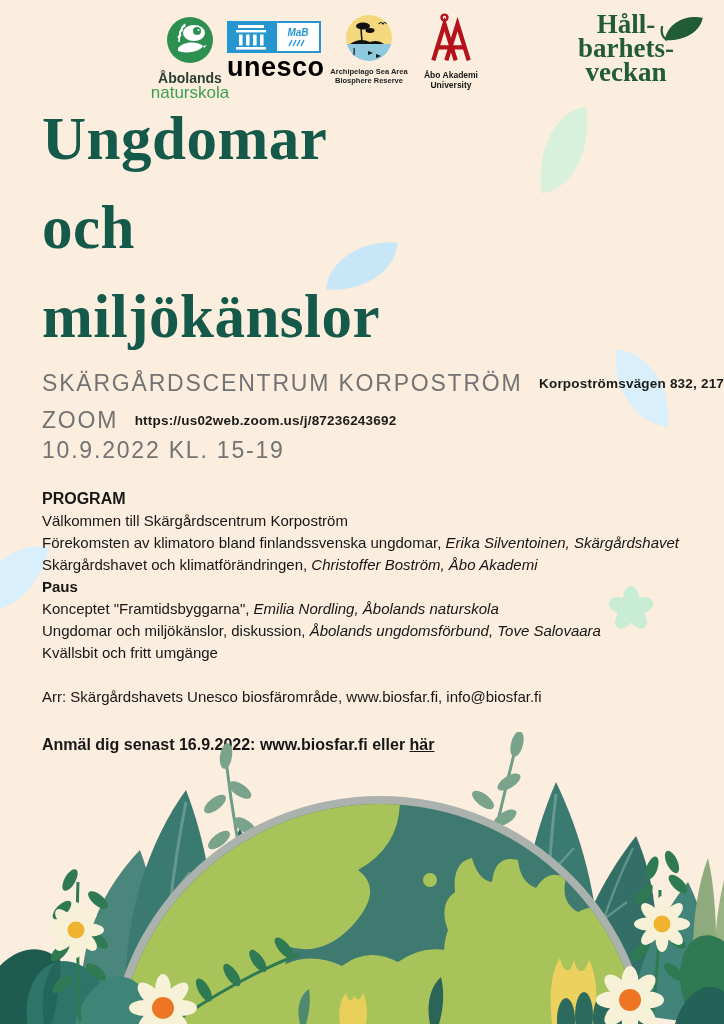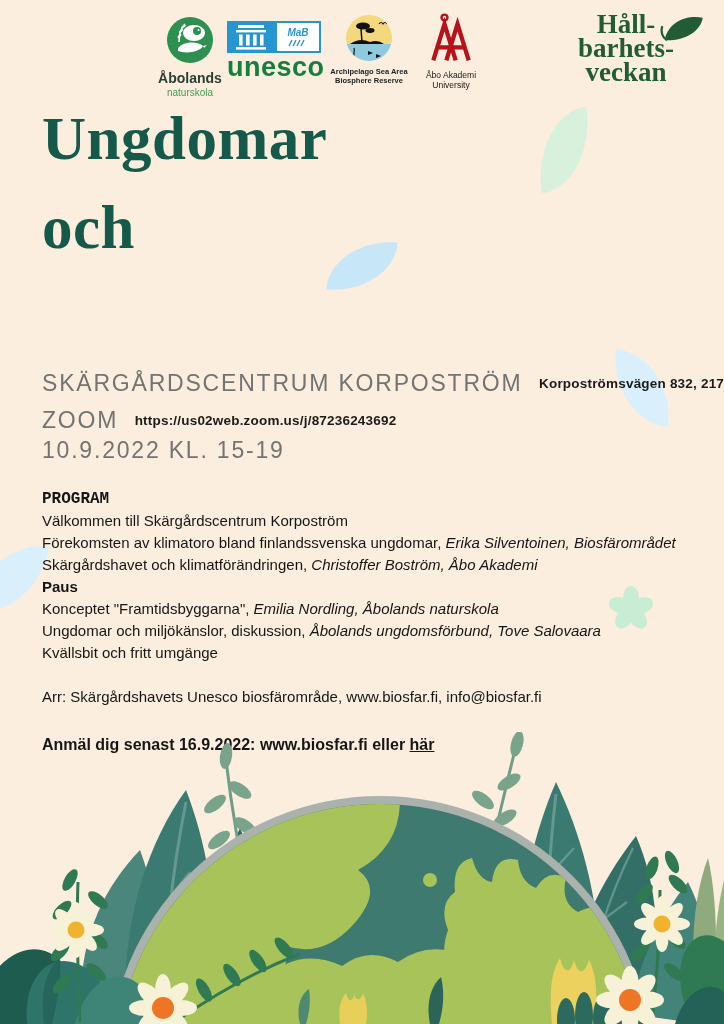--- a/index.html
+++ b/index.html
@@ -9,29 +9,29 @@
     margin:0 auto;
   }
   .layer-text{position:absolute;inset:0;z-index:2;}
   .layer-decor{position:absolute;inset:0;z-index:1;}
   .layer-illu{position:absolute;left:0;bottom:0;z-index:3;}
 
   
   .logo{position:absolute;text-align:center;}
   .logo-naturskola{left:140px;top:16px;width:100px;}
   .nat-name1{font-size:14px;font-weight:700;color:#2c3e33;line-height:15px;margin-top:3px;}
-  .nat-name2{font-size:10px;color:#3f9e52;line-height:14px;}
+  .nat-name2{font-size:17px;color:#3f9e52;line-height:14px;}
   .logo-unesco{left:227px;top:21px;width:106px;text-align:left;}
   .unesco-boxes{display:flex;}
-  .unesco-word{font-size:27px;font-weight:700;color:#15803d;line-height:26px;letter-spacing:.5px;margin-top:1px;}
+  .unesco-word{font-size:27px;font-weight:700;color:#000000;line-height:26px;letter-spacing:.5px;margin-top:1px;}
   .logo-biosphere{left:328px;top:15px;width:82px;}
   .bio-line{font-size:7.5px;font-weight:700;color:#222;line-height:8.5px;}
   .bio-text{margin-top:3px;}
   .logo-aa{left:418px;top:12px;width:66px;}
-  .aa-line{font-size:8.5px;font-weight:400;color:#161616;line-height:10px;}
+  .aa-line{font-size:8.5px;font-weight:700;color:#161616;line-height:10px;}
   .logo-week{left:550px;top:12px;width:152px;}
   .week-line{font-family:"Liberation Serif",serif;font-weight:800;font-size:27px;
     line-height:24px;color:#215c36;text-align:center;}
   .week-leaf{position:absolute;right:-6px;top:0;}
 
   
   .title{
     position:absolute;left:42px;top:94px;
     font-family:Liberation Serif, serif;font-weight:700;
     font-size:61px;line-height:89px;color:#15594a;letter-spacing:.5px;
@@ -54,21 +54,21 @@
   .ev-zoom{top:407px;}
   .ev-date{top:437px;}
   .ev-head{display:inline-block;font-size:23px;font-weight:400;color:#737373;
     letter-spacing:1.8px;vertical-align:middle;}
   .ev-sub{display:inline-block;font-size:13.5px;font-weight:700;color:#1b1b1b;
     margin-left:12px;vertical-align:middle;letter-spacing:.2px;}
 
   
   .program{position:absolute;left:42px;top:488px;width:650px;
     font-size:15px;line-height:22px;color:#161616;}
-  .prog-heading{font-weight:700;font-size:16px;font-family:Liberation Mono, monospace;}
+  .prog-heading{font-weight:700;font-size:16px;}
   .prog-line .b{font-weight:700;}
   .prog-line .i{font-style:italic;}
   .arr-line{margin-top:22px;}
   .signup{margin-top:26px;font-size:16px;font-weight:700;}
   .here-link{text-decoration:underline;cursor:pointer;}
 </style>
 </head>
 <body>
 
 <div class="poster">
@@ -174,38 +174,39 @@
         <path d="M10,30 C5,27 3,21 5,15" stroke="#215c36" stroke-width="2.4" fill="none"></path>
       </svg>
       <div class="week-line">Håll-</div>
       <div class="week-line">barhets-</div>
       <div class="week-line">veckan</div>
     </div>
 
     <div class="title">
       <div>Ungdomar</div>
       <div>och</div>
+      <div>miljökänslor</div>
     </div>
 
     <div class="event-line ev-venue">
       <span class="ev-head">SKÄRGÅRDSCENTRUM KORPOSTRÖM</span>
       <span class="ev-sub">Korpoströmsvägen 832, 21710 Korpo</span>
     </div>
     <div class="event-line ev-zoom">
       <span class="ev-head">ZOOM</span>
       <span class="ev-sub">https://us02web.zoom.us/j/87236243692</span>
     </div>
     <div class="event-line ev-date">
       <span class="ev-head">10.9.2022 KL. 15-19</span>
     </div>
 
     <div class="program">
       <div class="prog-heading">PROGRAM</div>
       <div class="prog-line"><span class="b"></span><span class="n">Välkommen till Skärgårdscentrum Korpoström</span><span class="i"></span></div>
-      <div class="prog-line"><span class="b"></span><span class="n">Förekomsten av klimatoro bland finlandssvenska ungdomar, </span><span class="i">Erika Silventoinen, Biosfärområdet</span></div>
+      <div class="prog-line"><span class="b"></span><span class="n">Förekomsten av klimatoro bland finlandssvenska ungdomar, </span><span class="i">Erika Silventoinen, Skärgårdshavet</span></div>
       <div class="prog-line"><span class="b"></span><span class="n">Skärgårdshavet och klimatförändringen, </span><span class="i">Christoffer Boström, Åbo Akademi</span></div>
       <div class="prog-line"><span class="b">Paus</span><span class="n"></span><span class="i"></span></div>
       <div class="prog-line"><span class="b"></span><span class="n">Konceptet "Framtidsbyggarna", </span><span class="i">Emilia Nordling, Åbolands naturskola</span></div>
       <div class="prog-line"><span class="b"></span><span class="n">Ungdomar och miljökänslor, diskussion, </span><span class="i">Åbolands ungdomsförbund, Tove Salovaara</span></div>
       <div class="prog-line"><span class="b"></span><span class="n">Kvällsbit och fritt umgänge</span><span class="i"></span></div>
       <div class="arr-line">Arr: Skärgårdshavets Unesco biosfärområde, www.biosfar.fi, info@biosfar.fi</div>
       <div class="signup">
         <span>Anmäl dig senast 16.9.2022: www.biosfar.fi eller </span><span class="here-link">här</span>
       </div>
     </div>

